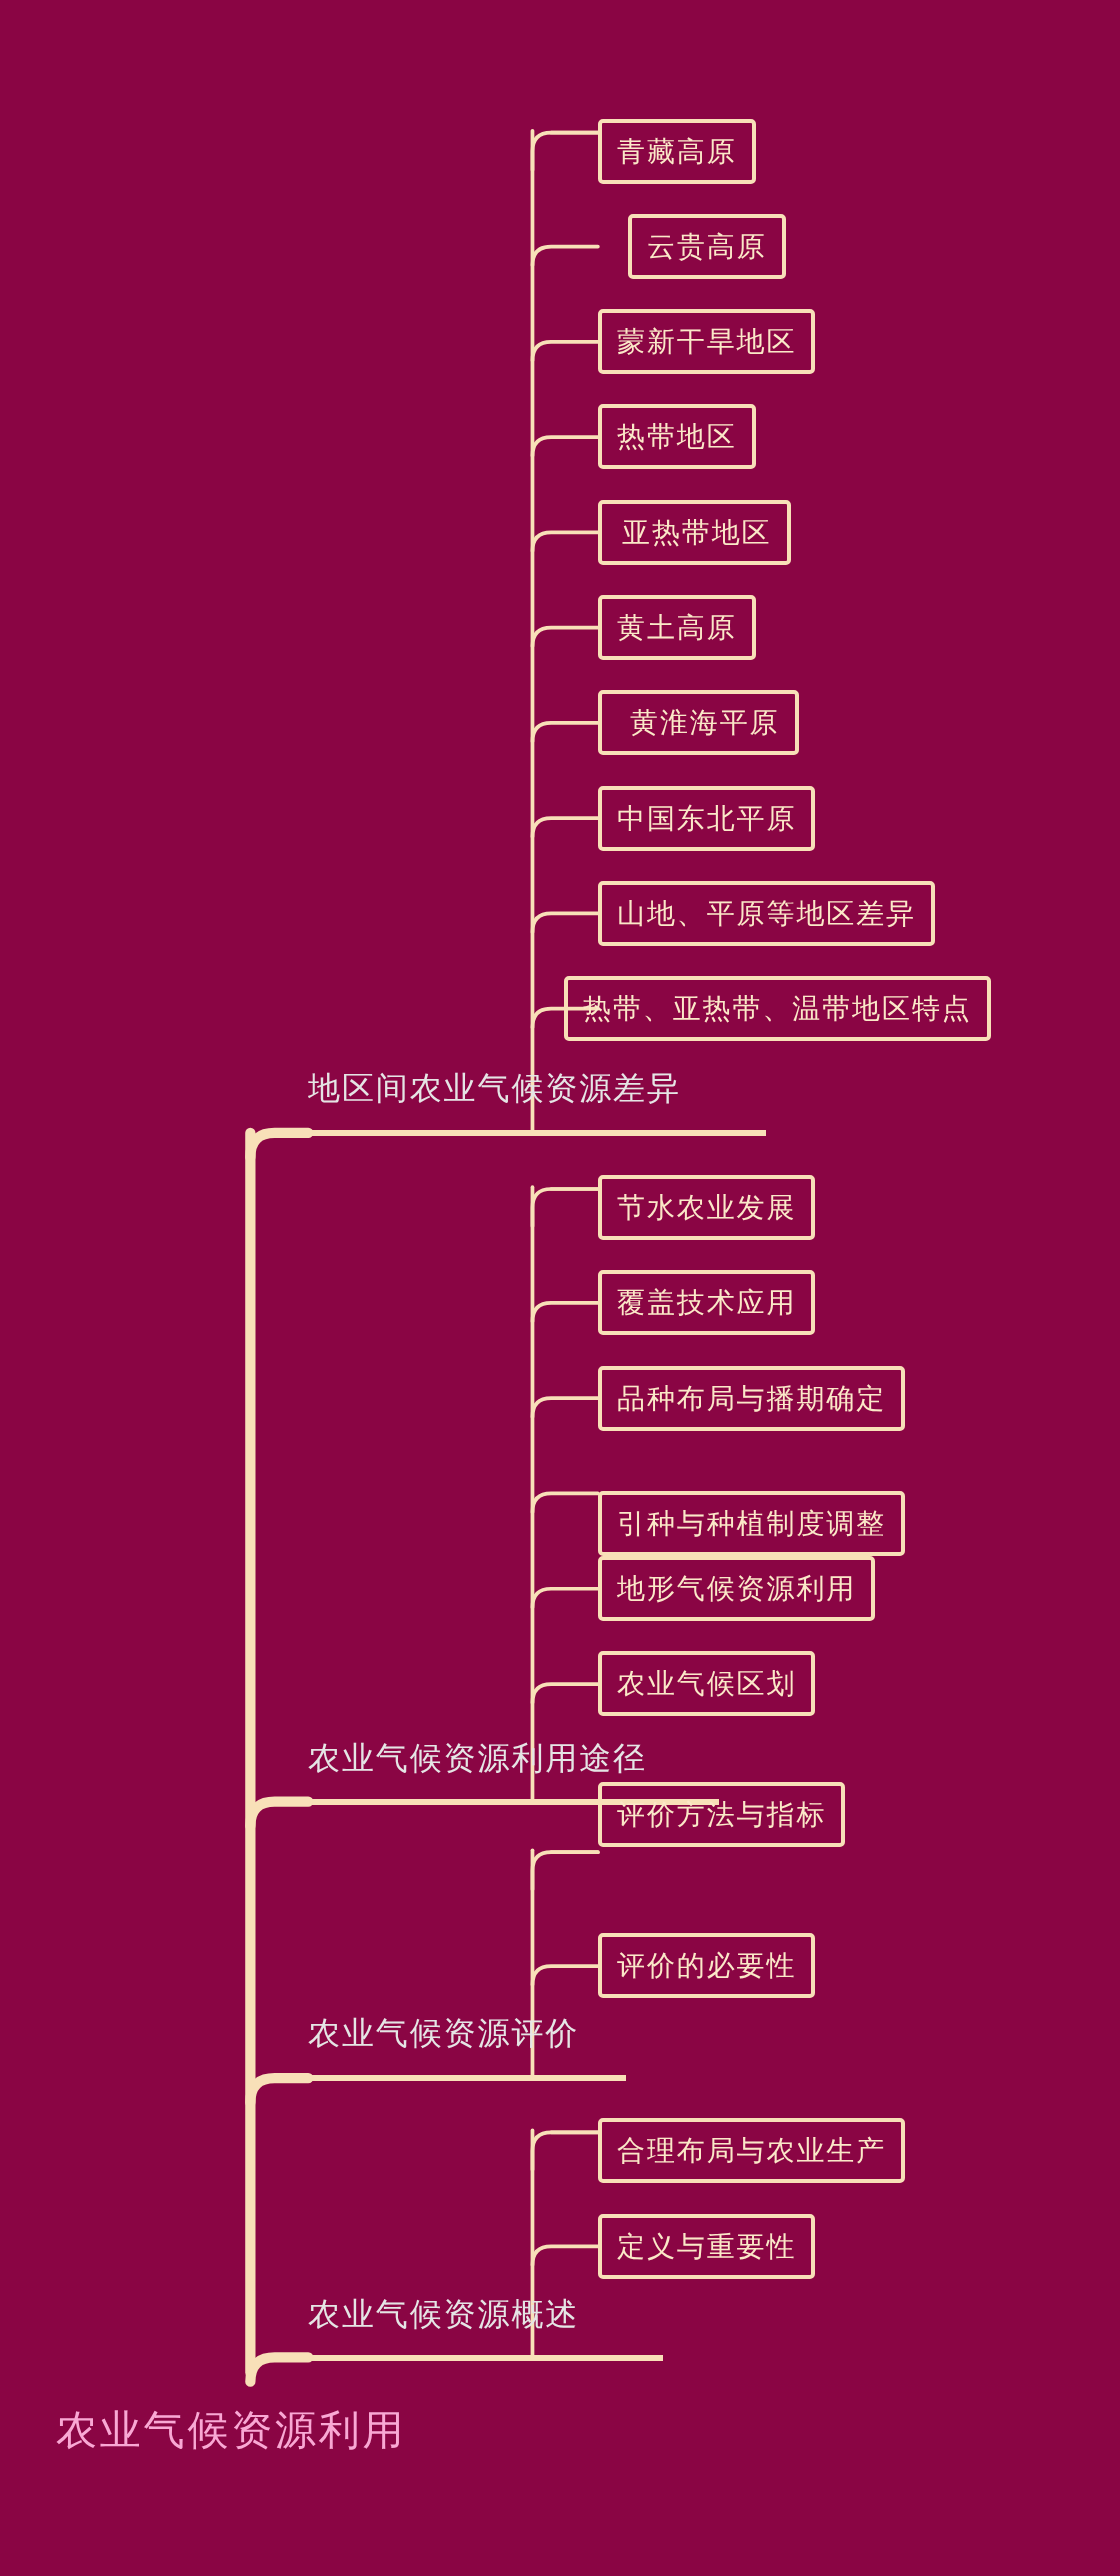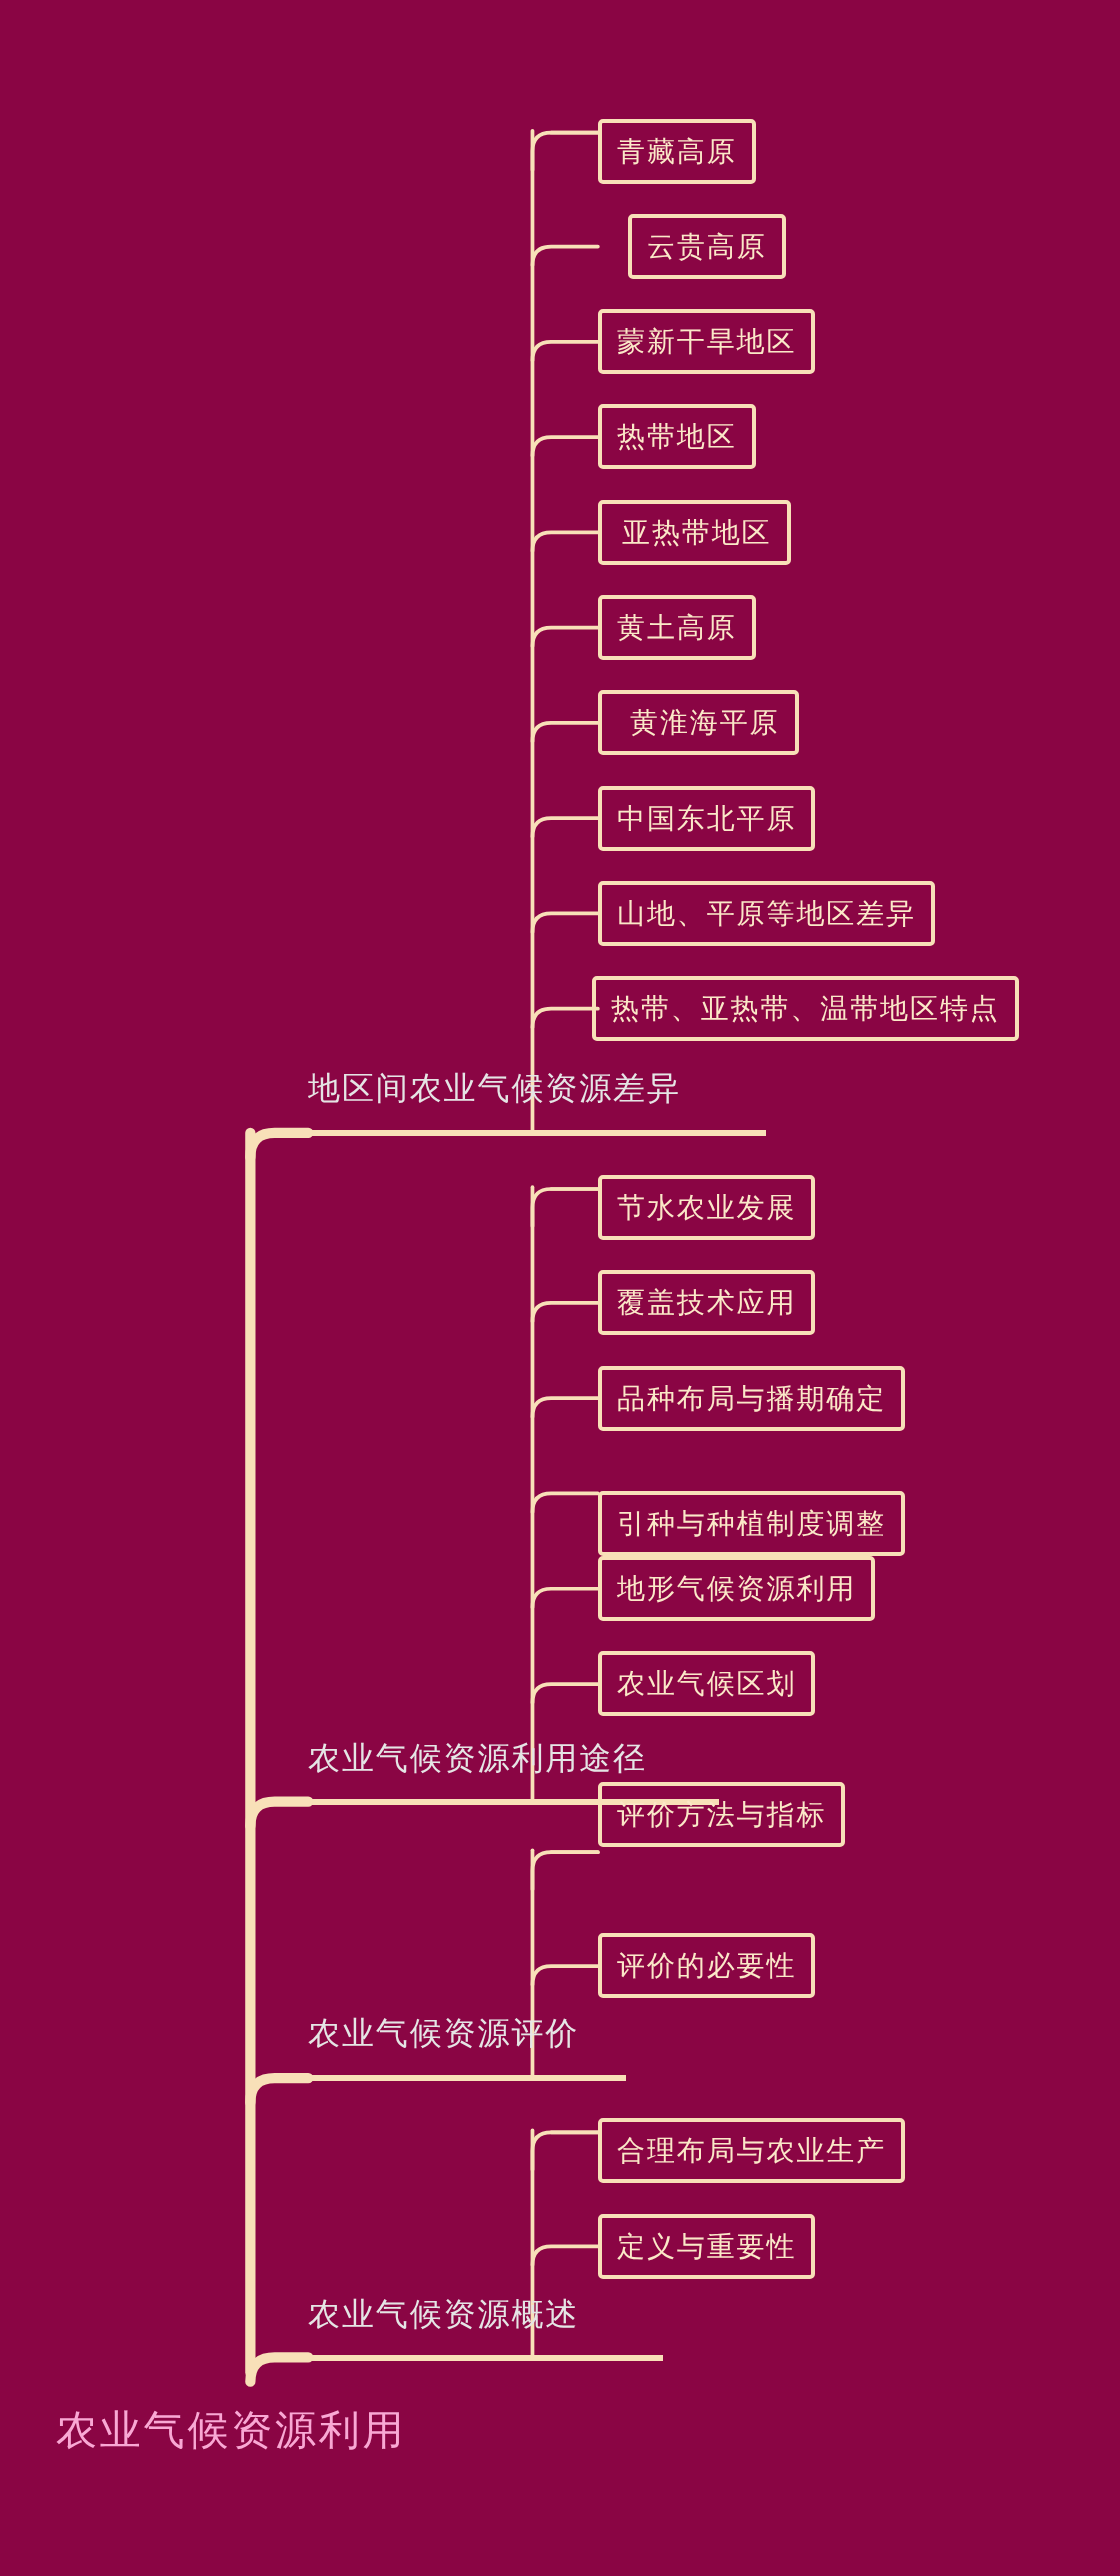--- a/index.html
+++ b/index.html
@@ -112,21 +112,21 @@
       </div>
       <div class="leaf" style="left: 598px; top: 690px; padding-left: 28px;">
         <span>黄淮海平原</span>
       </div>
       <div class="leaf" style="left: 598px; top: 786px;">
         <span>中国东北平原</span>
       </div>
       <div class="leaf" style="left: 598px; top: 881px; text-align: center;">
         <span>山地、平原等地区差异</span>
       </div>
-      <div class="leaf" style="left: 592px; top: 976px;">
+      <div class="leaf" style="left: 564px; top: 976px;">
         <span>热带、亚热带、温带地区特点</span>
       </div>
       <div class="l1" style="left: 308px; top: 1072px;">地区间农业气候资源差异</div>
       <div class="l1-rule" style="left: 308px; top: 1130px; width: 458px;"></div>
       <div class="leaf" style="left: 598px; top: 1175px;">
         <span>节水农业发展</span>
       </div>
       <div class="leaf" style="left: 598px; top: 1270px;">
         <span>覆盖技术应用</span>
       </div>

